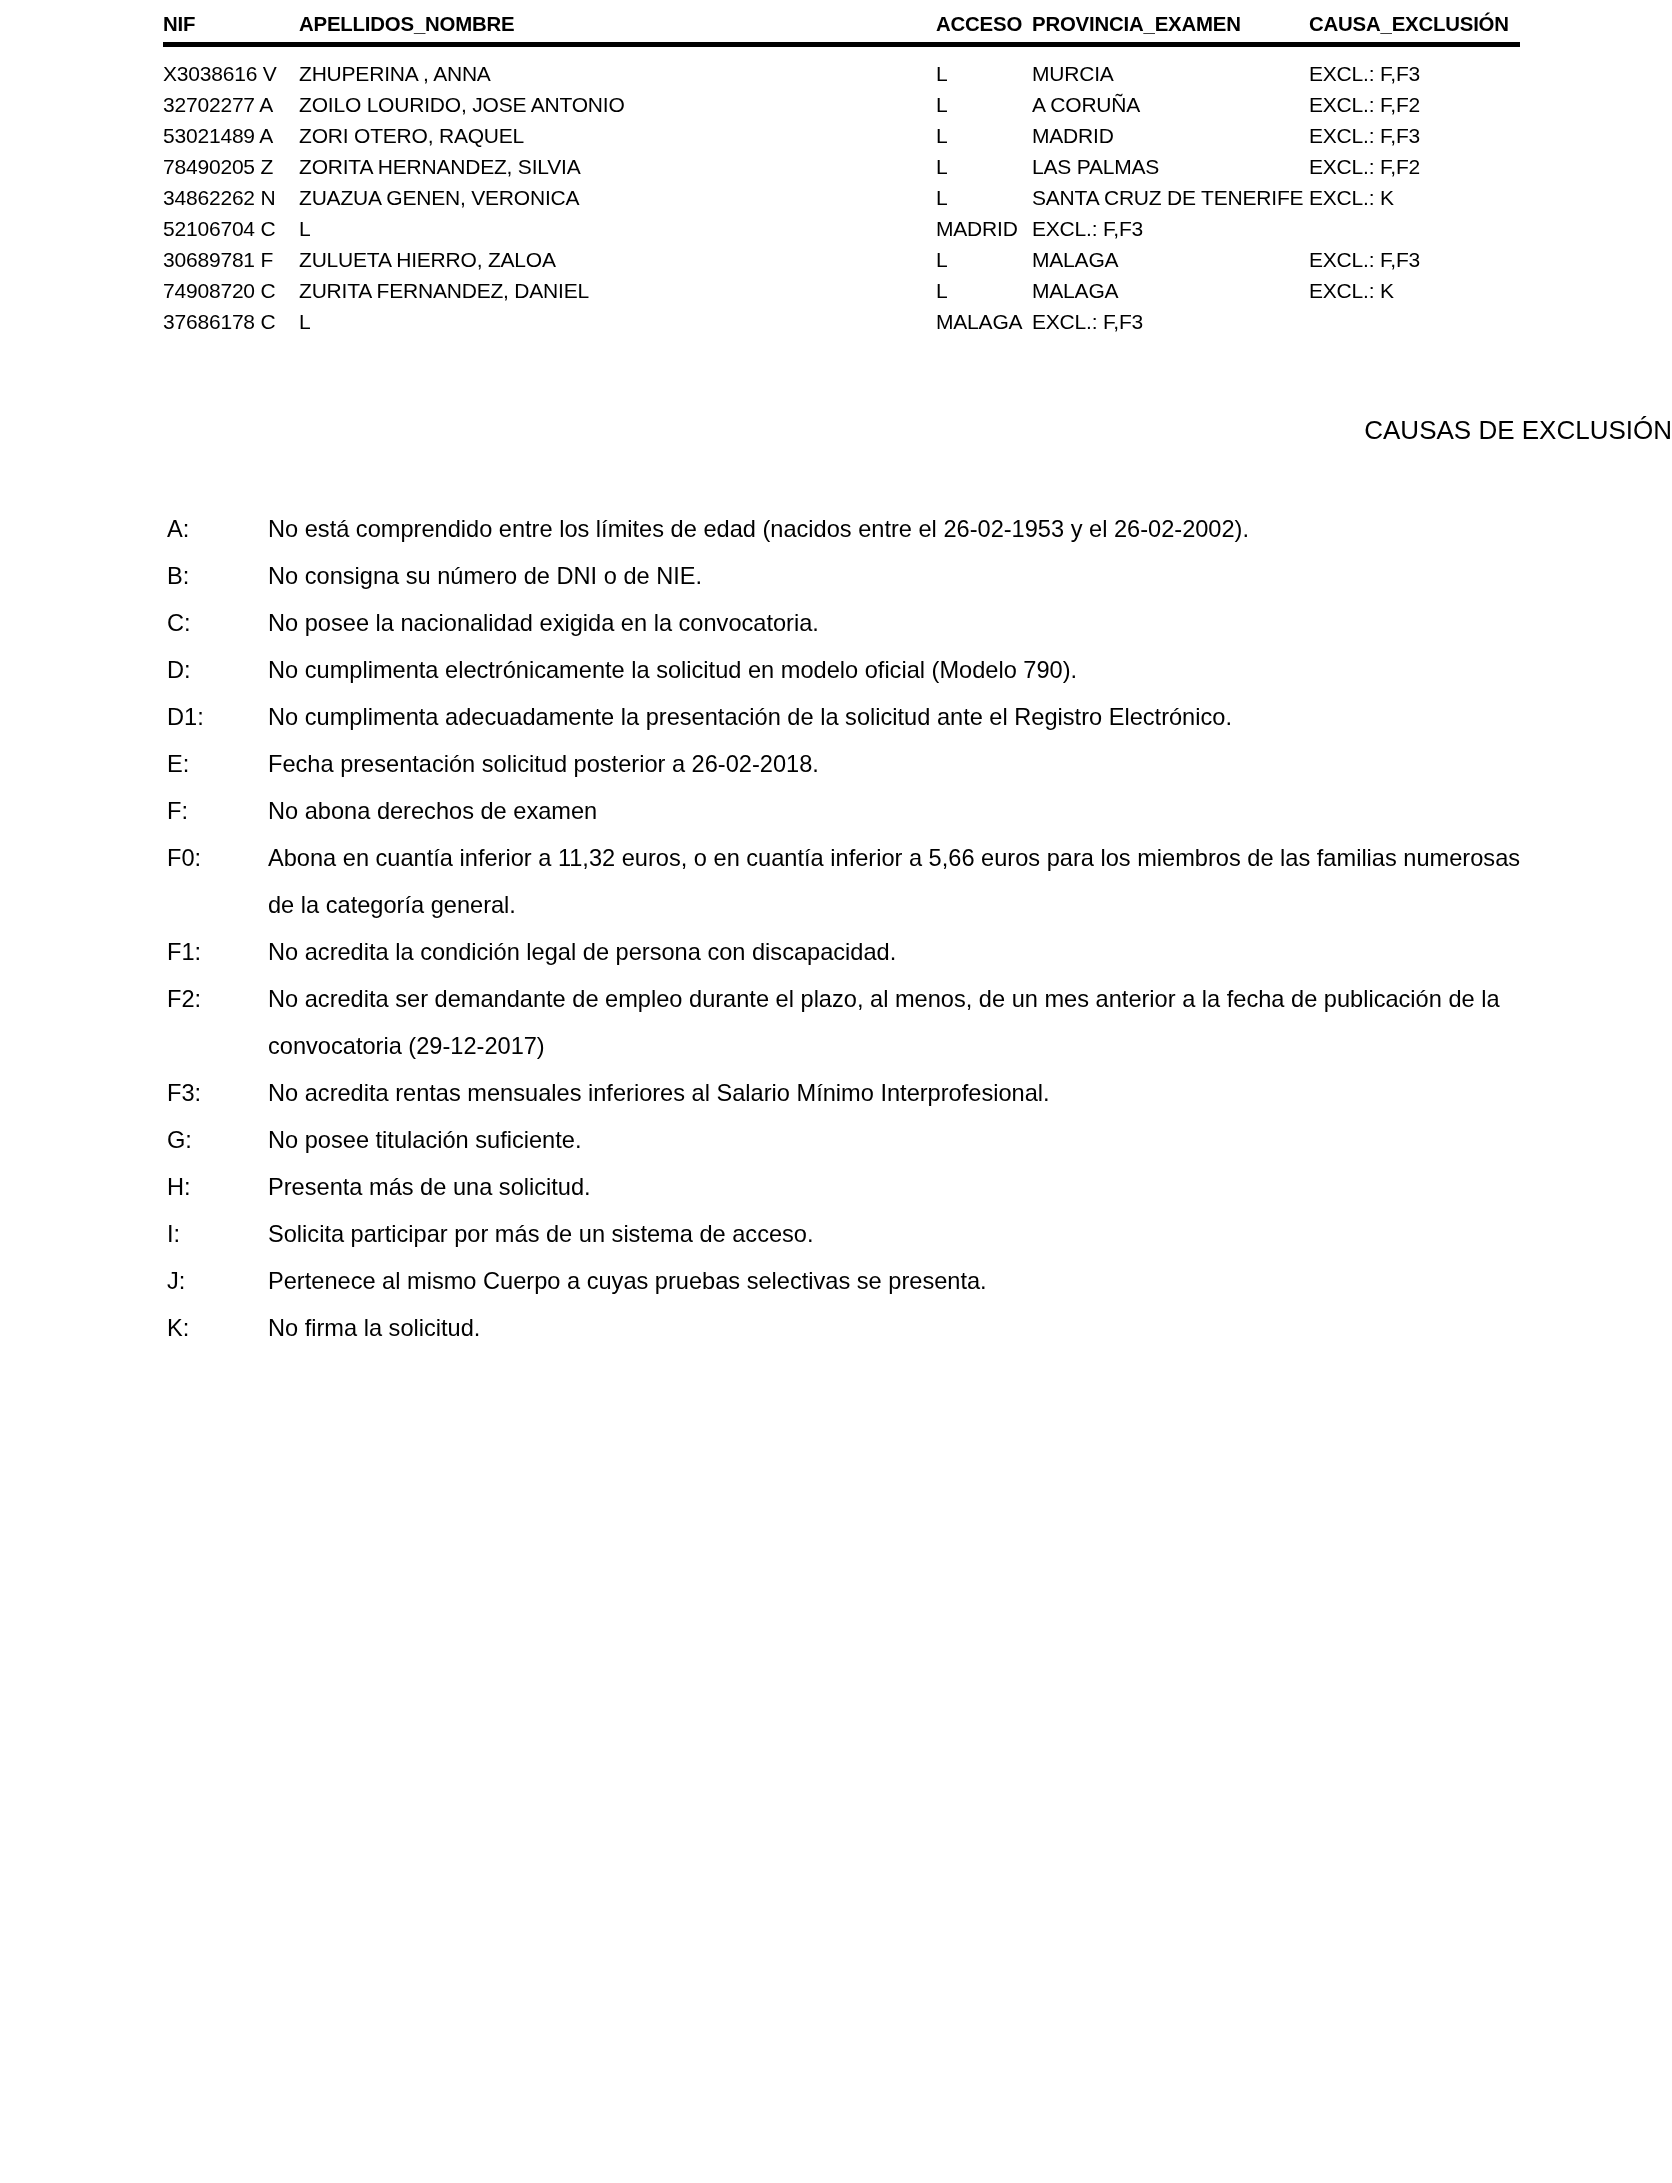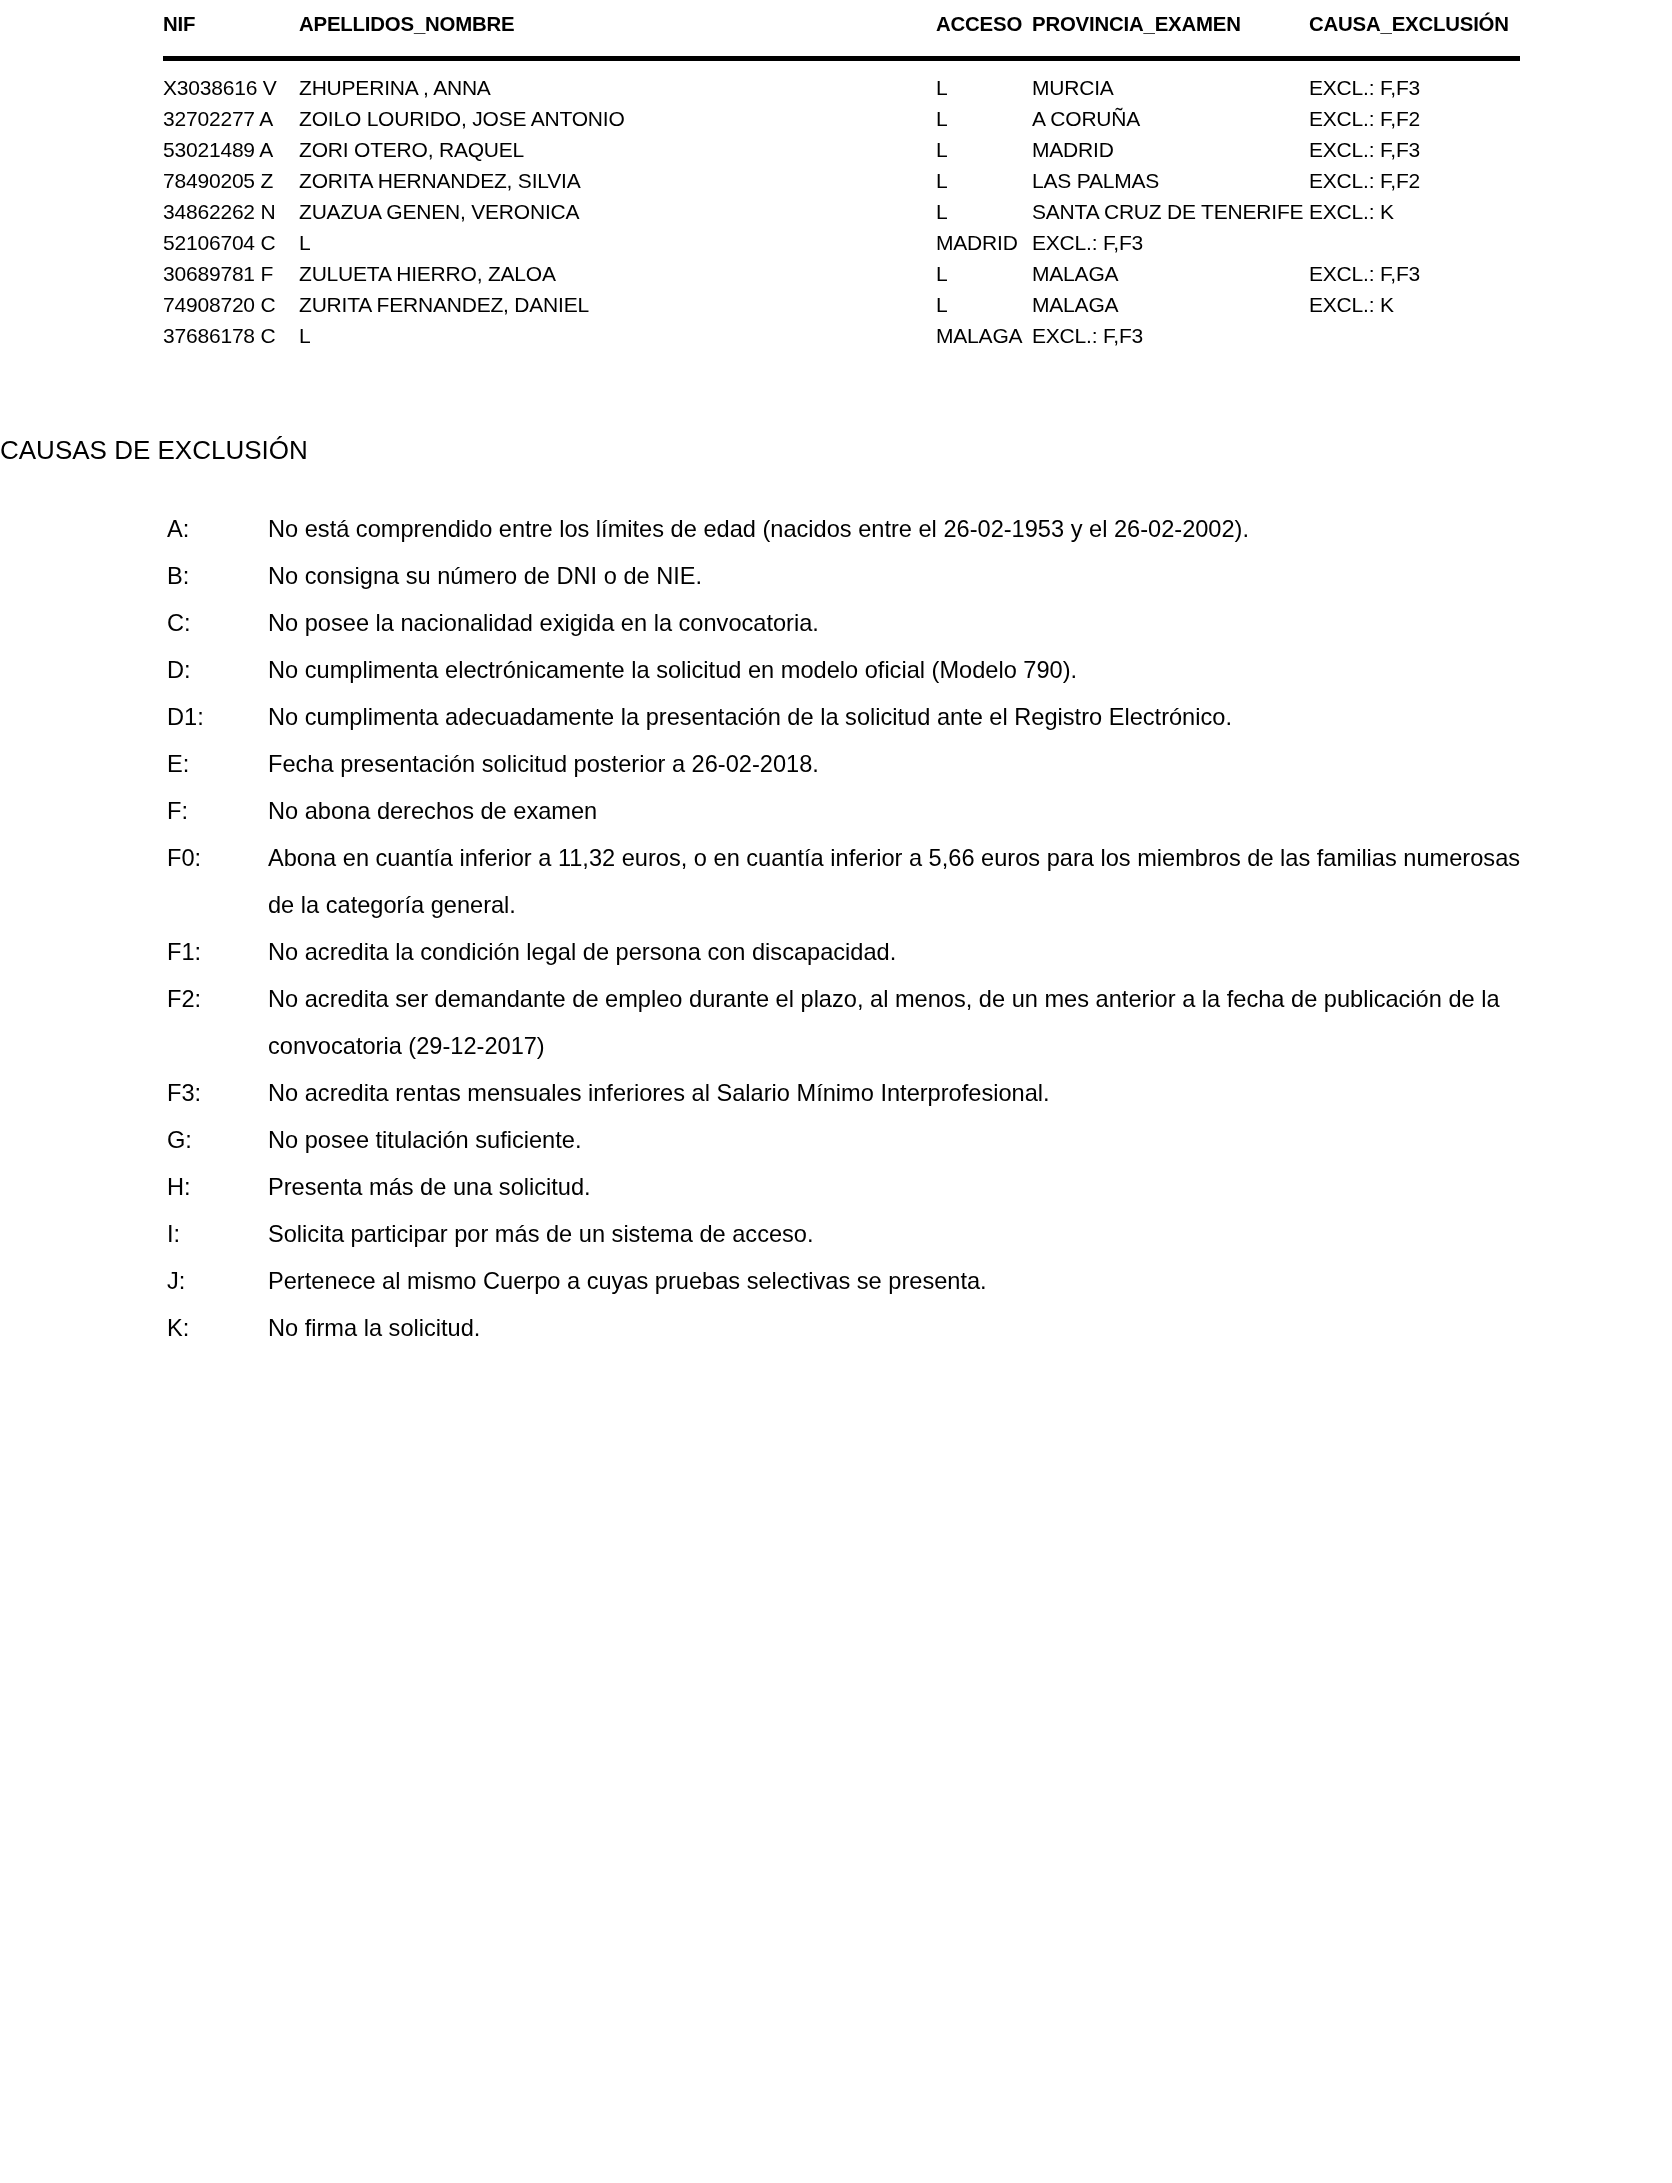--- a/index.html
+++ b/index.html
@@ -23,21 +23,21 @@
     left: 163px;
     top: 12.6px;
     width: 1357px;
   }
   .roster-header {
     display: grid;
     grid-template-columns: 136px 637px 96px 277px 212px;
     font-weight: 700;
     font-size: 20.4px;
     line-height: 23.6px;
-    padding-bottom: 20px;
+    padding-bottom: 6px;
     border-bottom: 5.5px solid #000000;
     letter-spacing: -0.2px;
   }
   .roster-body {
     padding-top: 11px;
   }
   .roster-row {
     display: grid;
     grid-template-columns: 136px 637px 96px 277px 212px;
     font-size: 21px;
@@ -45,24 +45,23 @@
     letter-spacing: -0.2px;
     white-space: nowrap;
   }
 
   
   .section-title {
     position: absolute;
     top: 415px;
     left: 0;
     width: 100%;
-    text-align: left;
+    text-align: right;
     font-size: 26px;
     font-weight: 400;
-    margin-top: 20px;
   }
 
   
   .causes {
     position: absolute;
     left: 167px;
     top: 506px;
     width: 1361px;
     font-size: 23.6px;
     line-height: 47px;

